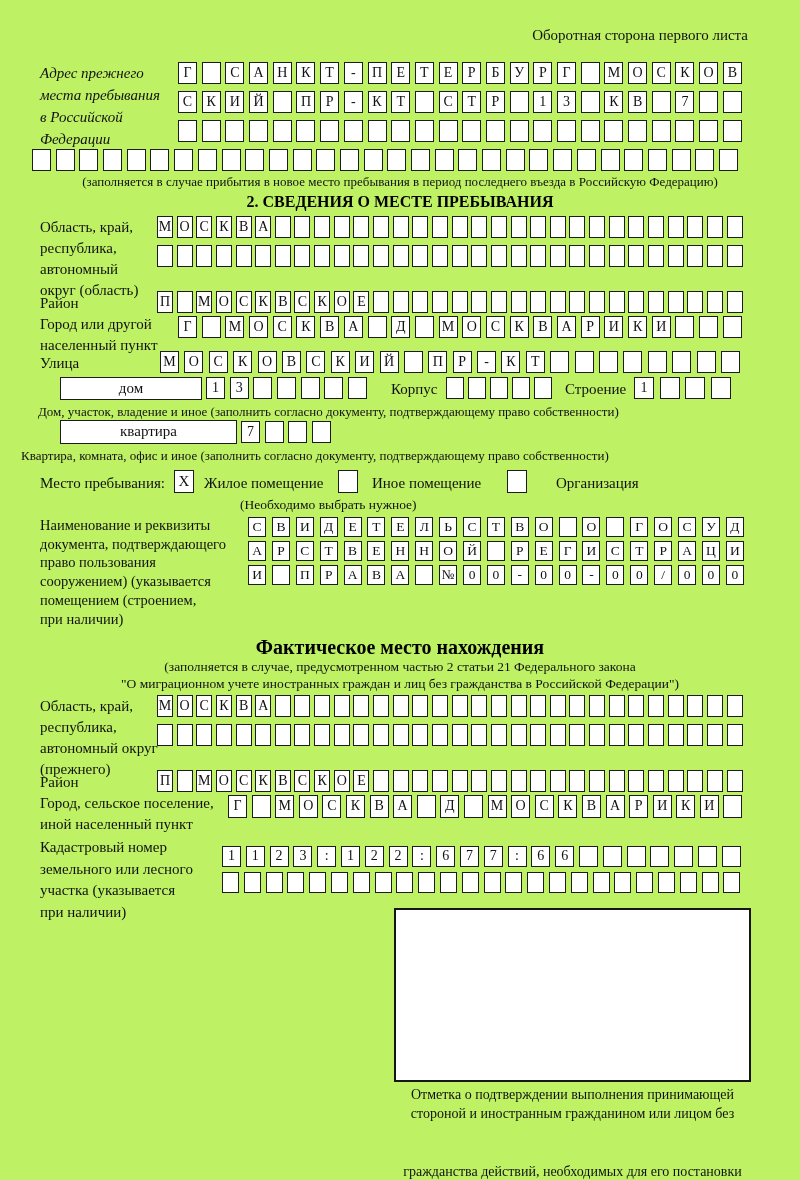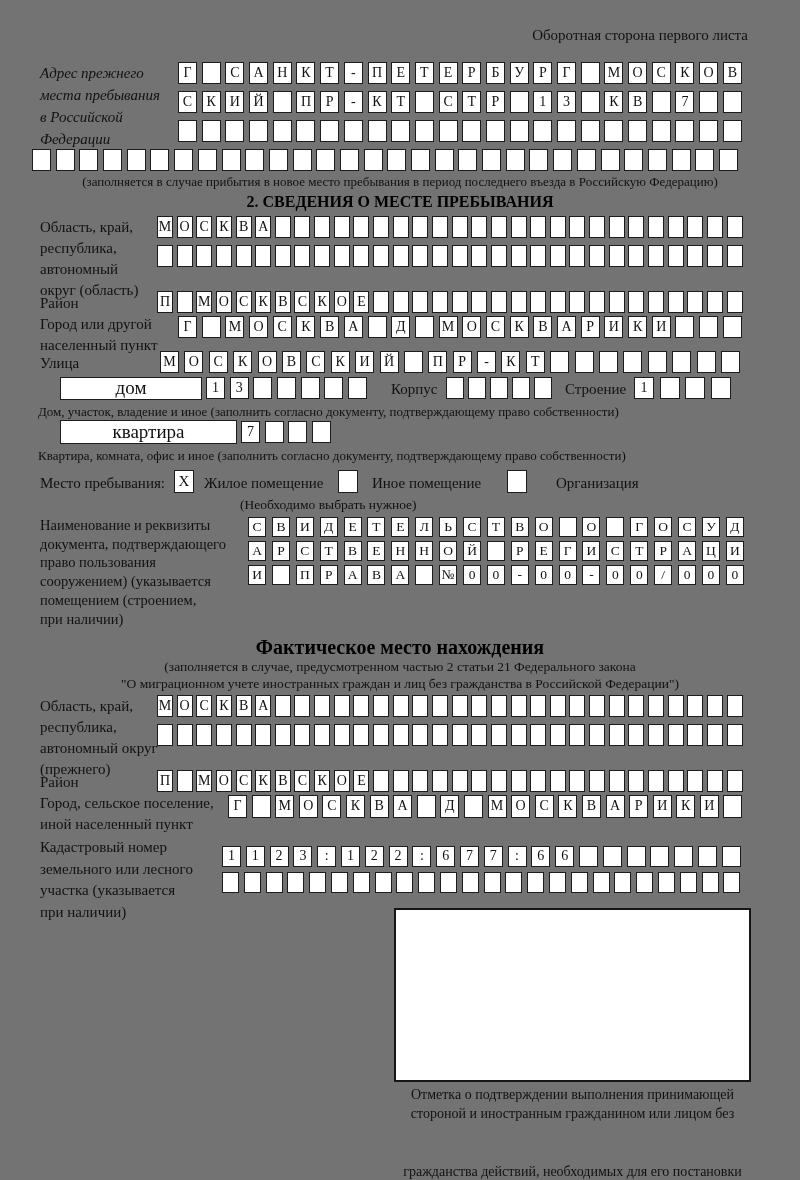--- a/index.html
+++ b/index.html
@@ -1,17 +1,17 @@
 <!DOCTYPE html>
 <html><head>
 <meta charset="utf-8">
 <style>
   html,body{margin:0;padding:0;background:#fff;}
   .page{
-    position:relative;width:800px;height:1180px;background:#737373;
+    position:relative;width:800px;height:1180px;background:#bef264;
     font-family:"Liberation Serif","DejaVu Serif",serif;color:#111;overflow:hidden;
   }
   .abs{position:absolute;}
   .lbl{font-size:15px;line-height:22px;color:#111;}
   .lbl-sm{font-size:14.5px;line-height:18.7px;color:#111;}
   .cap{font-size:13px;color:#111;}
   .title{font-weight:bold;font-size:16px;color:#000;}
   .row-cells{display:flex;align-items:flex-start;}
   .cell{
     box-sizing:border-box;border:1.8px solid #1c1c1c;background:#fff;
@@ -22,21 +22,21 @@
   .cells-b{gap:3.65px;}  .cells-b .cell{width:16px;height:22px;line-height:19px;}
   .cells-st{gap:5.4px;}  .cells-st .cell{width:19px;height:22px;line-height:19px;}
   .cells-k{gap:4px;}     .cells-k .cell{width:18px;height:22px;line-height:19px;}
   .cells-str{gap:5.5px;} .cells-str .cell{width:20px;height:22px;line-height:19px;}
   .cells-doc{gap:5.9px;} .cells-doc .cell{width:18px;height:20px;line-height:17px;font-size:13.5px;}
   .cells-c3{gap:4.6px;}  .cells-c3 .cell{width:19px;height:23px;line-height:20px;}
   .cells-cd1{gap:4.8px;} .cells-cd1 .cell{width:19px;height:21px;line-height:18px;}
   .cells-cd2{gap:4.8px;} .cells-cd2 .cell{width:17px;height:21px;line-height:18px;}
   .labelbox{
     box-sizing:border-box;border:1.8px solid #1c1c1c;text-align:center;
-    font-size:19px;color:#111;background:#fff;
+    font-size:15px;color:#111;background:#fff;
   }
   .checkbox{
     box-sizing:border-box;border:1.8px solid #1c1c1c;width:20px;height:23px;
     text-align:center;font-size:15px;line-height:20px;background:#fff;
   }
   .center{left:0;width:800px;text-align:center;}
   .stampbox{box-sizing:border-box;border:2px solid #161616;background:#fff;}
 </style>
 </head>
 <body>
@@ -356,21 +356,21 @@
     </div>
   <div class="abs cap" style="left:38px;top:404px;">Дом, участок, владение и иное (заполнить согласно документу, подтверждающему право собственности)</div>
 
   <div class="abs labelbox" style="left:60px;top:420px;width:177px;height:24px;line-height:21px;">квартира</div>
   <div class="abs row-cells cells-a" style="left:241px;top:421px;">
       <div class="cell">7</div>
       <div class="cell"></div>
       <div class="cell"></div>
       <div class="cell"></div>
     </div>
-  <div class="abs cap" style="left:38px;top:448px;">Квартира, комната, офис и иное (заполнить согласно документу, подтверждающему право собственности)</div>
+  <div class="abs cap" style="left:21px;top:448px;">Квартира, комната, офис и иное (заполнить согласно документу, подтверждающему право собственности)</div>
 
   <div class="abs lbl" style="left:40px;top:472px;">Место пребывания:</div>
   <div class="abs checkbox" style="left:174px;top:470px;">X</div>
   <div class="abs lbl" style="left:204px;top:472px;">Жилое помещение</div>
   <div class="abs checkbox" style="left:338px;top:470px;"></div>
   <div class="abs lbl" style="left:372px;top:472px;">Иное помещение</div>
   <div class="abs checkbox" style="left:507px;top:470px;"></div>
   <div class="abs lbl" style="left:556px;top:472px;">Организация</div>
   <div class="abs cap" style="left:240px;top:497px;font-size:13.5px;">(Необходимо выбрать нужное)</div>
 

